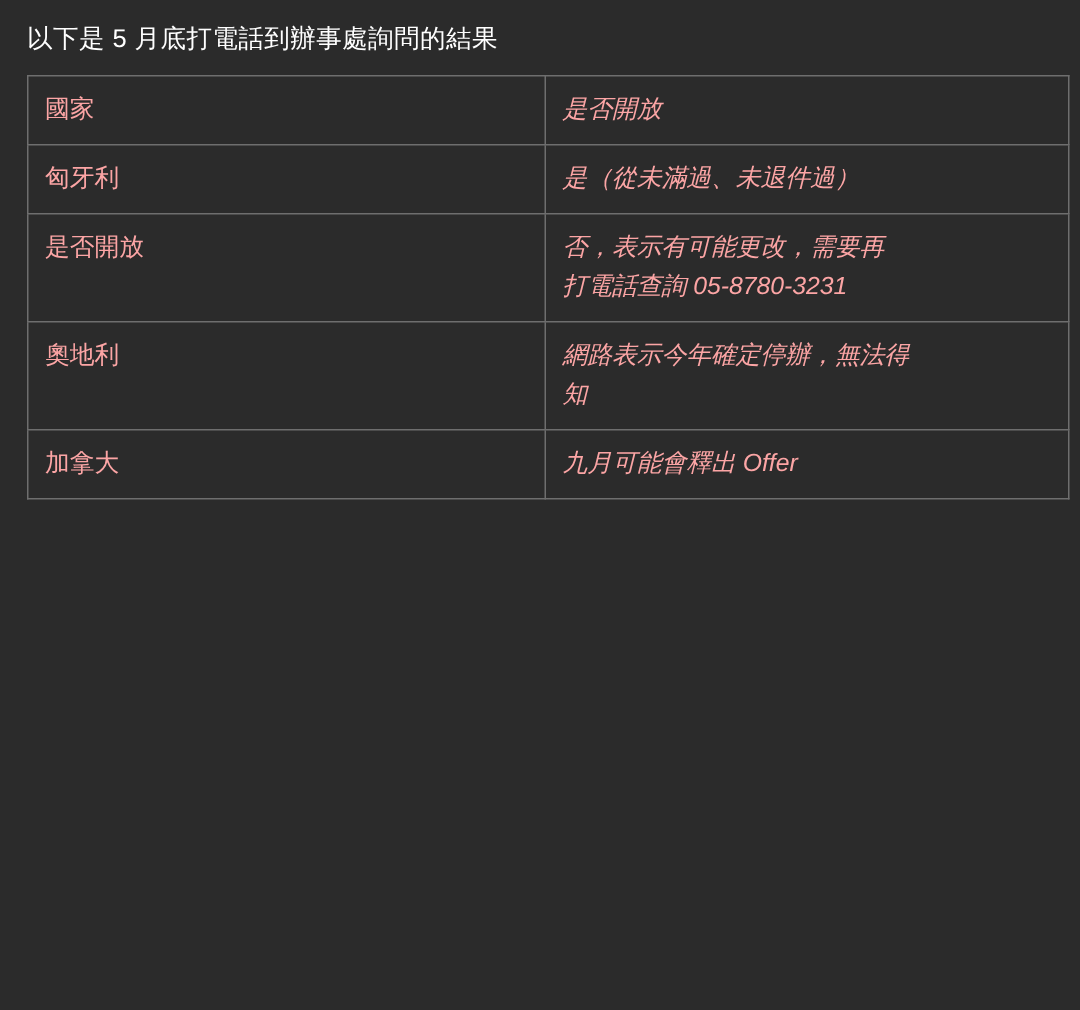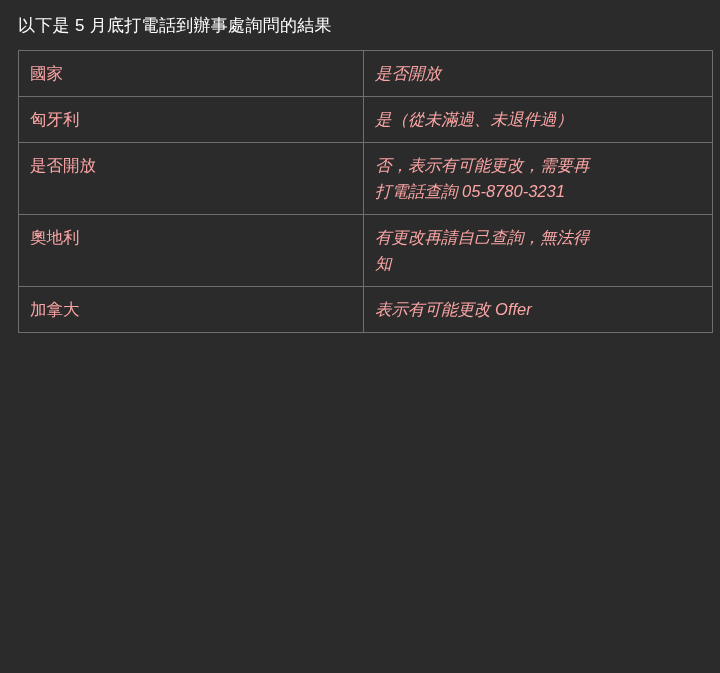--- a/index.html
+++ b/index.html
@@ -94,32 +94,32 @@
         </td>
       </tr>
 
 
 
       <tr>
         <td class="col-country">
           <span class="cell-text">奧地利</span>
         </td>
         <td class="col-status">
-          <span class="cell-text">有更改再請自己查詢，無法得
+          <span class="cell-text">網路表示今年確定停辦，無法得
 知</span>
         </td>
       </tr>
 
 
       <tr>
         <td class="col-country">
           <span class="cell-text">加拿大</span>
         </td>
         <td class="col-status">
-          <span class="cell-text">表示有可能更改 Offer</span>
+          <span class="cell-text">九月可能會釋出 Offer</span>
         </td>
       </tr>
 
 
     </tbody>
   </table>
 
 </div>
 
 </body></html>

